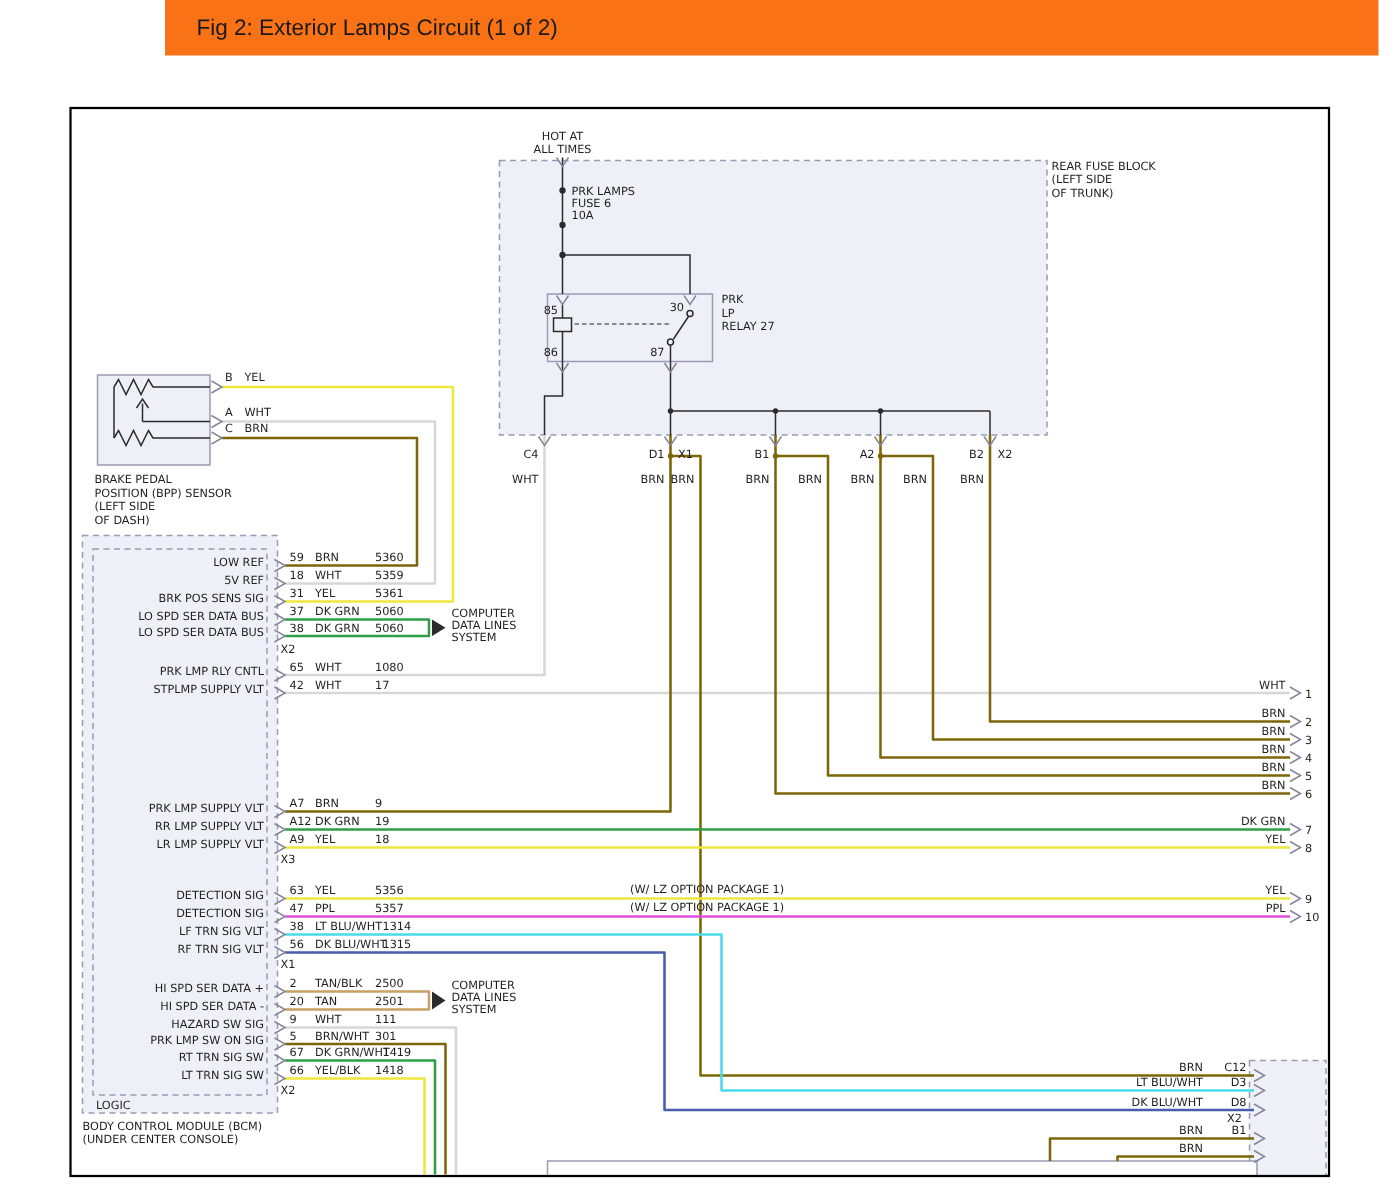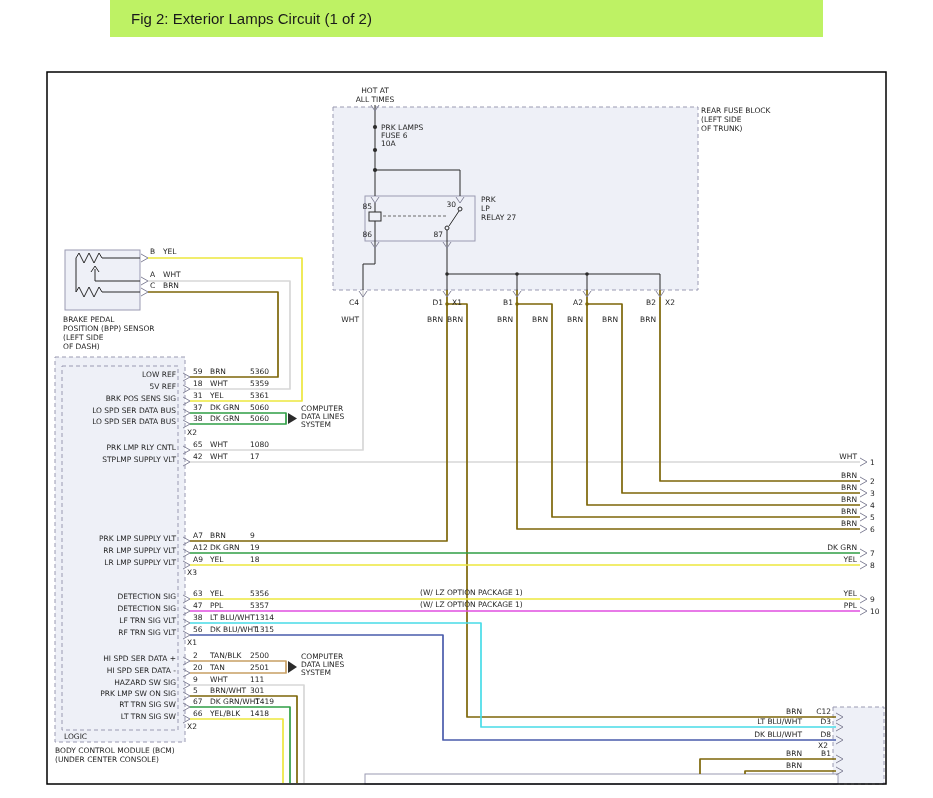--- a/index.html
+++ b/index.html
@@ -1,18 +1,18 @@
 <!DOCTYPE html>
 <html><head>
 <meta charset="utf-8">
 <style>
   html,body{margin:0;padding:0;}
   body{width:933px;height:798px;position:relative;background:#ffffff;overflow:hidden;
        font-family:"Liberation Sans","DejaVu Sans",sans-serif;}
-  .titlebar{position:absolute;left:110px;top:0;width:713px;height:37px;background:#bef264;
+  .titlebar{position:absolute;left:110px;top:0;width:809px;height:37px;background:#f97316;
             display:flex;align-items:center;padding-left:21px;box-sizing:border-box;
             font-size:15px;color:#1a1a1a;}
   svg{position:absolute;left:0;top:0;}
   .t{font-family:"DejaVu Sans",sans-serif;font-size:7.5px;fill:#1f1f1f;}
   .te{text-anchor:end;}
   .tm{text-anchor:middle;}
   .w{fill:none;stroke-width:1.7;stroke-linejoin:round;stroke-linecap:butt;}
   .s{fill:none;stroke:#2b2b2b;stroke-width:1;}
   .g{fill:none;stroke:#85859a;stroke-width:1;}
   .db{fill:#eef0f7;stroke:#9a9ab2;stroke-width:1;stroke-dasharray:4 3;}

